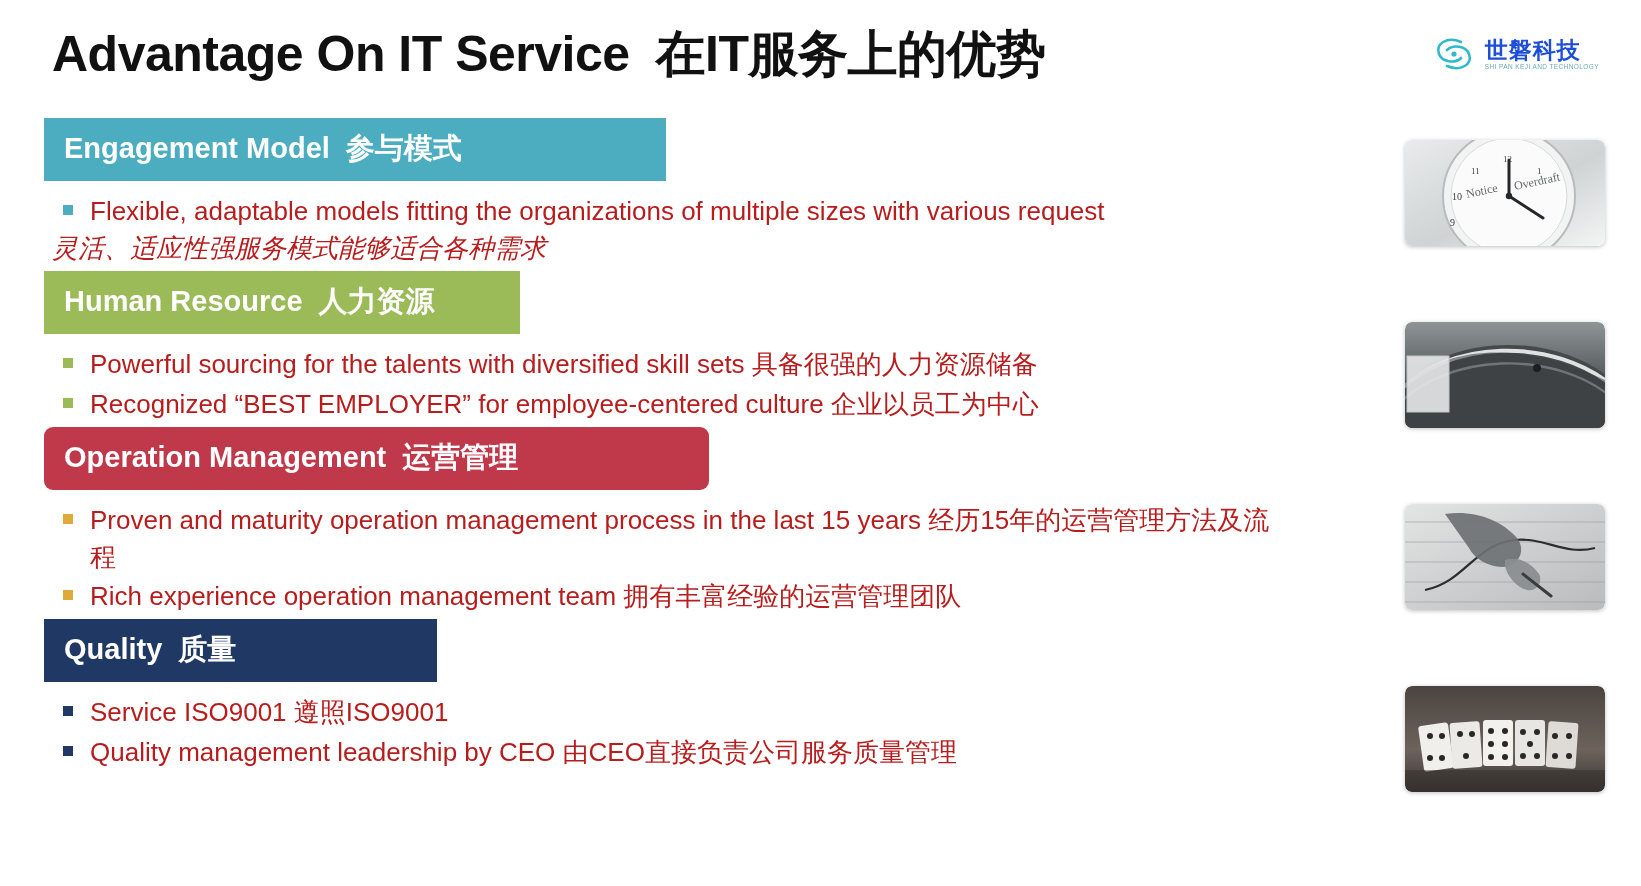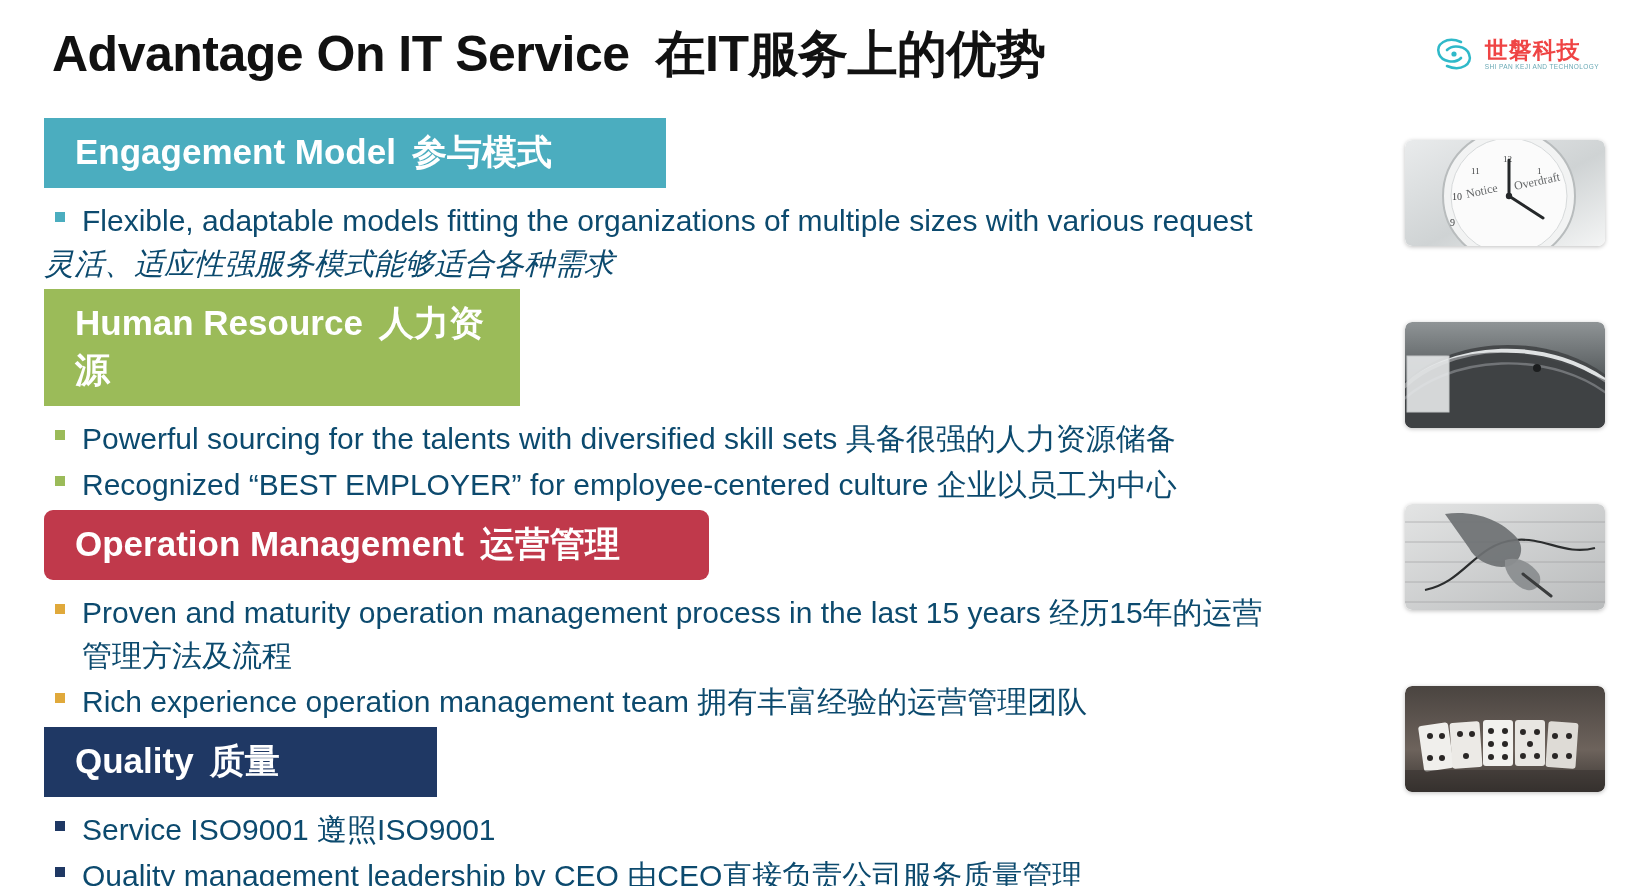--- a/index.html
+++ b/index.html
@@ -60,21 +60,21 @@
     flex: 0 0 auto;
   }
   .logo-text {
     display: flex;
     flex-direction: column;
     line-height: 1.05;
   }
   .logo-cn {
     font-size: 23px;
     font-weight: bold;
-    color: #ef4444;
+    color: #1d4ed8;
     letter-spacing: 1px;
   }
   .logo-en {
     font-size: 6.5px;
     color: #6aa9b5;
     letter-spacing: 0.4px;
     margin-top: 2px;
   }
 
   
@@ -85,46 +85,47 @@
     width: 1230px;
   }
 
   .section {
     margin-bottom: 4px;
   }
 
   .section-header {
     display: inline-block;
     color: #ffffff;
-    font-size: 35px;
+    font-size: 29px;
     font-weight: bold;
-    padding: 11px 20px 12px 31px;
+    padding: 11px 20px 12px 20px;
     box-sizing: border-box;
   }
   .section-header .cn {
     margin-left: 16px;
   }
 
   .sec-engagement .section-header { background: #4badbf; width: 622px; }
   .sec-hr .section-header         { background: #9bbb59; width: 476px; }
   .sec-ops .section-header        { background: #c0394b; width: 665px; border-radius: 9px; }
   .sec-quality .section-header    { background: #1f3864; width: 393px; }
 
   .bullets {
     margin: 12px 0 0 0;
     padding: 0;
     list-style: none;
   }
   .bullets li {
     position: relative;
     padding-left: 38px;
-    font-size: 30px;
+    font-size: 26px;
     line-height: 1.42;
-    color: #0c4a6e;
+    color: #b91c1c;
     margin-bottom: 3px;
+    margin-left: 8px;
   }
   .bullets li::before {
     content: "";
     position: absolute;
     left: 11px;
     top: 12px;
     width: 10px;
     height: 10px;
   }
   .sec-engagement .bullets li::before { background: #4badbf; }

